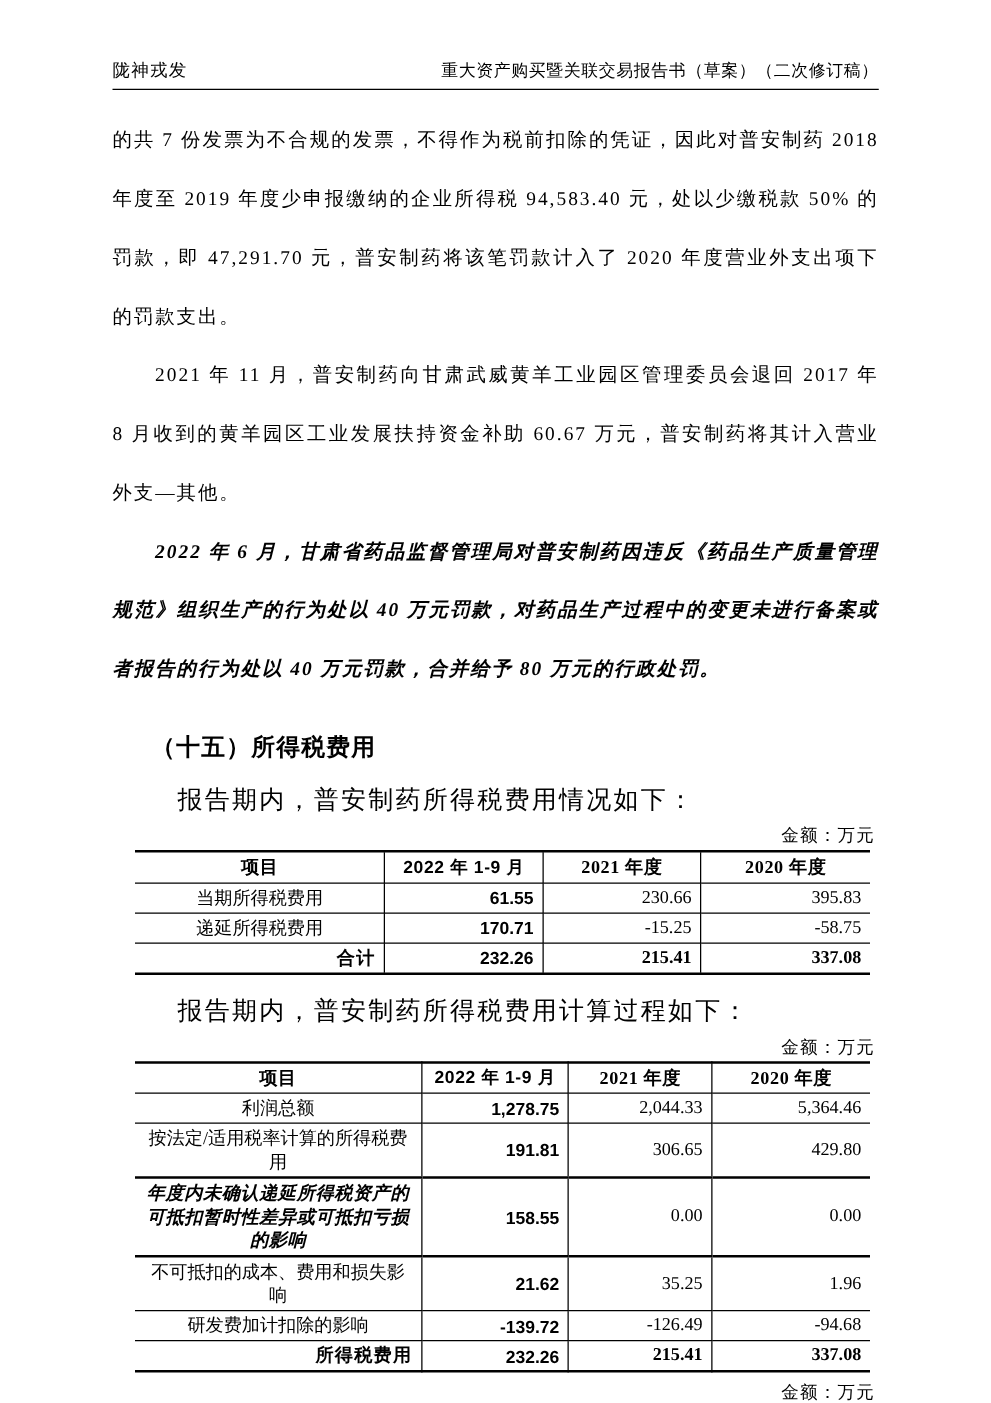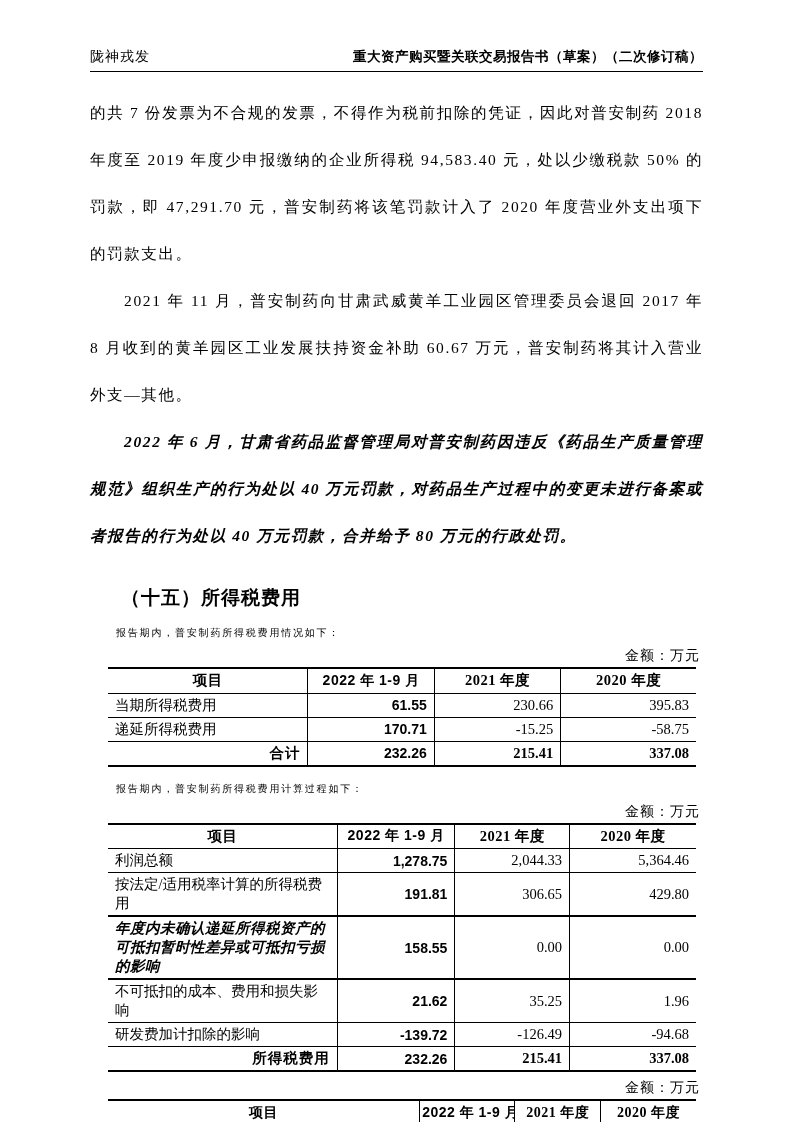--- a/index.html
+++ b/index.html
@@ -12,40 +12,40 @@
     padding: 48px 90px 0 90px;
     overflow: hidden;
   }
   
   .doc-header {
     display: flex; justify-content: space-between; align-items: flex-end;
     padding-bottom: 5px;
     border-bottom: 1.5px solid #000;
   }
   .doc-header .hl { font-size: 14px; letter-spacing: 1px; }
-  .doc-header .hr { font-size: 13.5px; font-weight: bold; letter-spacing: 0.5px; }
+  .doc-header .hr { font-size: 13.5px; font-weight: normal; letter-spacing: 0.5px; }
   
   .para {
     font-size: 15.5px;
     line-height: 47px;
     letter-spacing: 1.6px;
     text-align: justify;
   }
   .para.indent { text-indent: 2.2em; }
   .p1 { margin-top: 17px; }
   .p3 { font-weight: bold; font-style: italic; }
   
   .sec-heading {
     font-family: "Liberation Sans", "DejaVu Sans", sans-serif;
     font-size: 19px; font-weight: bold;
     letter-spacing: 1px;
     margin: 26px 0 0 31px;
   }
   .intro {
-    font-size: 10px; letter-spacing: 1.8px;
+    font-size: 20px; letter-spacing: 1.8px;
     margin-top: 15px;
     text-indent: 2.6em;
   }
   .unit-label {
     font-size: 14px; letter-spacing: 1px;
     text-align: right;
     margin: 7px 3px 2px 0;
   }
   
   table {
@@ -63,21 +63,21 @@
     height: 23px;
     overflow: hidden;
   }
   th:not(:last-child), td:not(:last-child) { border-right: 1px solid #000; }
   th {
     font-weight: bold; text-align: center;
     white-space: nowrap; letter-spacing: 0.5px;
     height: 25px;
   }
   th.c1 { font-family: "Liberation Sans", "DejaVu Sans", sans-serif; font-size: 14px; }
-  td.c0 { text-align: left; }
+  td.c0 { text-align: center; }
   td.c1 {
     text-align: right;
     font-family: "Liberation Sans", "DejaVu Sans", sans-serif;
     font-weight: bold; font-size: 14px;
   }
   td.c2, td.c3 { text-align: right; }
   tr.row-total td { font-weight: bold; }
   tr.row-total td.c0 { text-align: right; letter-spacing: 1px; }
   tr.row-revised td.c0 { font-weight: bold; font-style: italic; letter-spacing: 0.5px; }
   tr.row-revised td { border-top: 2.5px solid #000; border-bottom: 2.5px solid #000; margin-left: 44px; }

